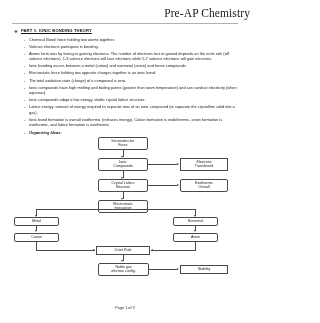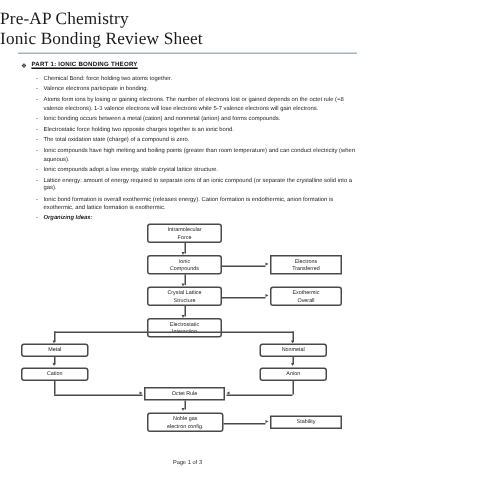--- a/index.html
+++ b/index.html
@@ -18,21 +18,21 @@
   .page {
     width: 250px;
     height: 323px;
     position: relative;
     box-sizing: border-box;
     padding: 0;
   }
 
   
   .title-block {
-    text-align: left;
+    text-align: right;
     padding-top: 7px;
   }
   .title-line {
     font-family: "Liberation Serif", serif;
     font-size: 11.5px;
     line-height: 12.6px;
     letter-spacing: 0.1px;
     color: #1a1a1a;
   }
   .hrule {
@@ -155,21 +155,20 @@
     color: #2a2a2a;
   }
 </style>
 </head>
 <body>
 
 <div class="page">
 
   <div class="title-block">
     <div class="title-line">Pre-AP Chemistry</div>
-    <div class="title-line">Ionic Bonding Review Sheet</div>
   </div>
   <div class="hrule"></div>
 
   <div class="section">
     <div class="sec-head">
       <span class="diamond">❖</span>
       <span class="sec-head-label">PART 1: IONIC BONDING THEORY</span>
     </div>
     <ul class="bullets">
       <li>Chemical Bond: force holding two atoms together.</li>

